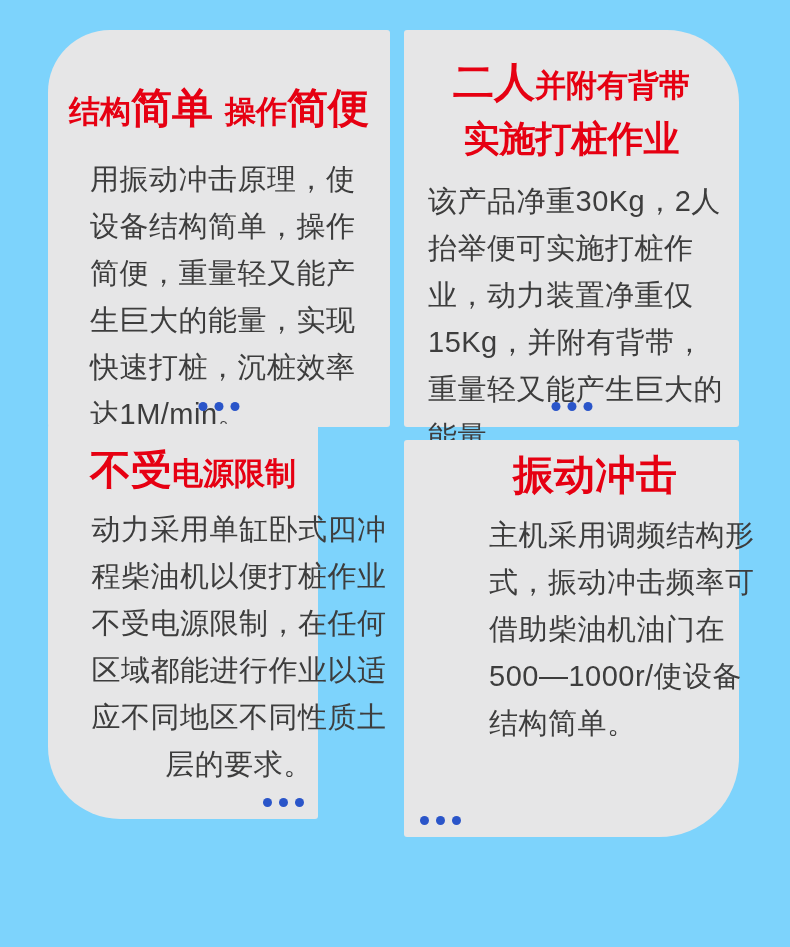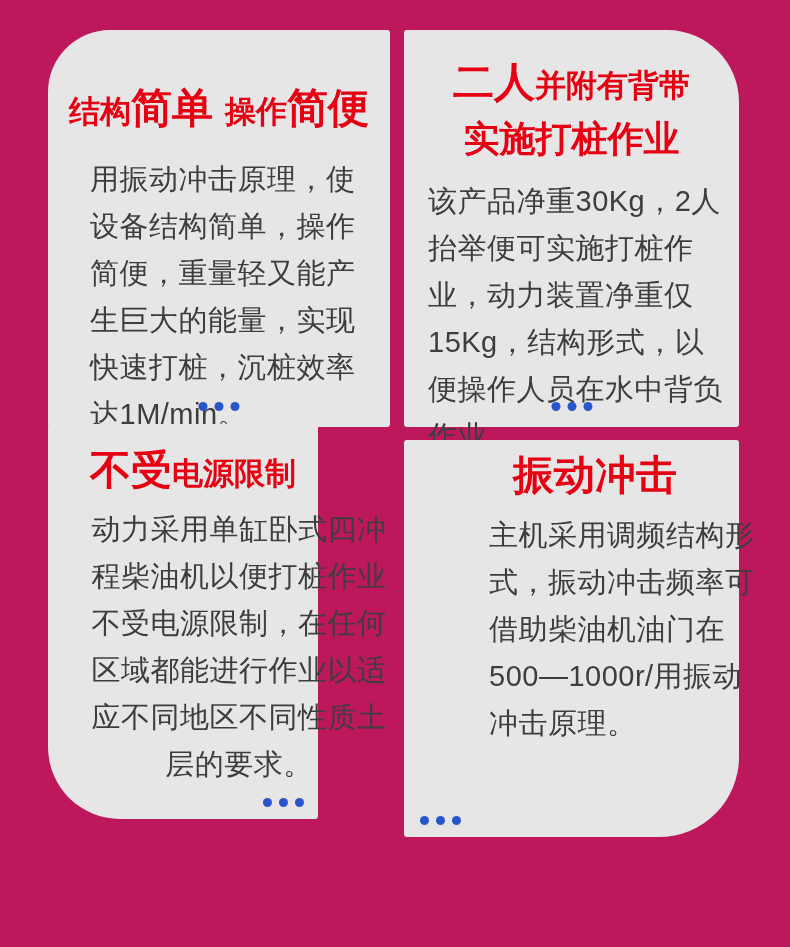--- a/index.html
+++ b/index.html
@@ -5,21 +5,21 @@
   html, body {
     margin: 0;
     padding: 0;
     background: #ffffff;
     font-family: "Liberation Sans", "DejaVu Sans", sans-serif;
   }
   .page {
     position: relative;
     width: 790px;
     height: 947px;
-    background: #be185d;
+    background: #7dd3fc;
     overflow: hidden;
   }
   .card {
     position: absolute;
     background: #e6e6e7;
     box-sizing: border-box;
   }
   .card-1 { left: 48px;  top: 30px;  width: 342px; height: 397px; border-radius: 62px 3px 3px 3px; }
   .card-2 { left: 404px; top: 30px;  width: 335px; height: 397px; border-radius: 3px 72px 3px 3px; }
   .card-3 { left: 48px;  top: 424px; width: 270px; height: 395px; border-radius: 3px 3px 3px 72px; }
@@ -89,21 +89,21 @@
     </div>
   </div>
 
   <div class="card card-2">
     <div class="heading h-center heading-line1">
       <span class="h-lg">二人</span><span class="h-sm">并附有背带</span>
     </div>
     <div class="heading h-center heading-line2">
       <span class="h-md">实施打桩作业</span>
     </div>
-    <div class="body-text">该产品净重30Kg，2人抬举便可实施打桩作业，动力装置净重仅15Kg，结构形式，以便操作人员在水中背负作业。</div>
+    <div class="body-text">该产品净重30Kg，2人抬举便可实施打桩作业，动力装置净重仅15Kg，并附有背带，重量轻又能产生巨大的能量。</div>
     <div class="dots dots-center">
       <div class="dot"></div>
       <div class="dot"></div>
       <div class="dot"></div>
     </div>
   </div>
 
   <div class="card card-3">
     <div class="heading">
       <span class="h-lg">不受</span><span class="h-sm">电源限制</span>
@@ -113,21 +113,21 @@
       <div class="dot"></div>
       <div class="dot"></div>
       <div class="dot"></div>
     </div>
   </div>
 
   <div class="card card-4">
     <div class="heading h-center heading-line1">
       <span class="h-lg">振动冲击</span>
     </div>
-    <div class="body-text">主机采用调频结构形式，振动冲击频率可借助柴油机油门在500—1000r/用振动冲击原理。</div>
+    <div class="body-text">主机采用调频结构形式，振动冲击频率可借助柴油机油门在500—1000r/使设备结构简单。</div>
     <div class="dots dots-left">
       <div class="dot"></div>
       <div class="dot"></div>
       <div class="dot"></div>
     </div>
   </div>
 
 </div>
 
 </body></html>

